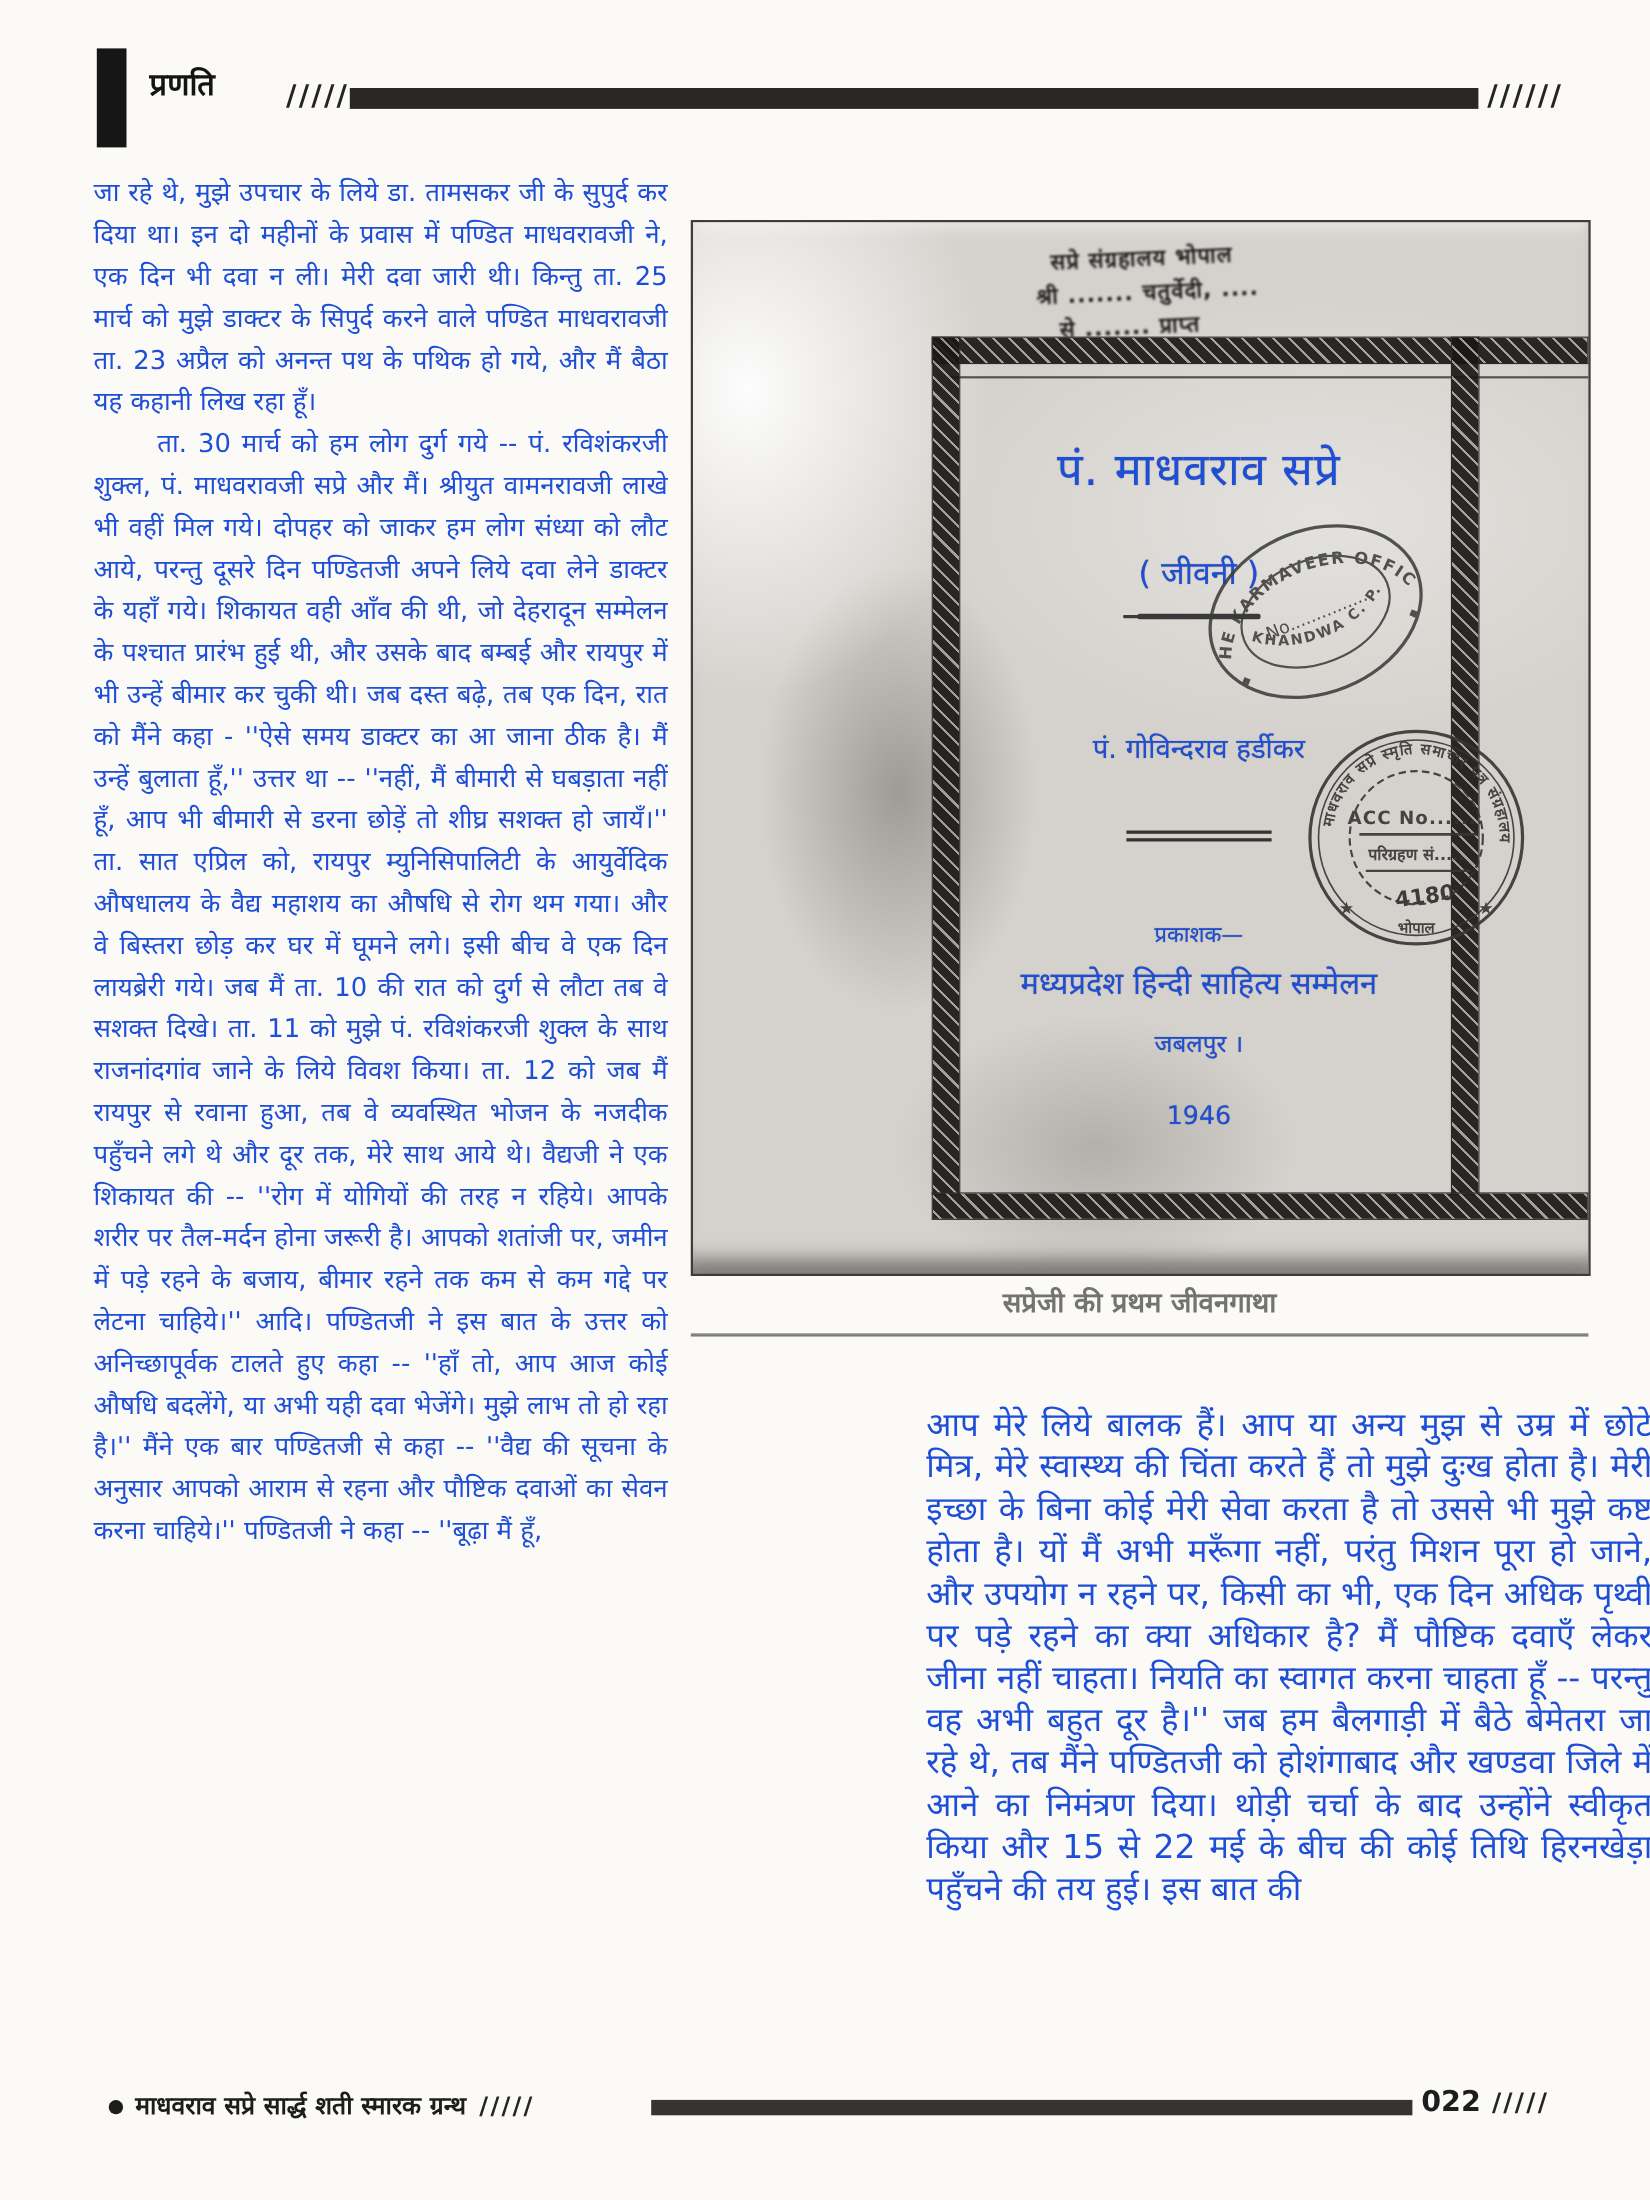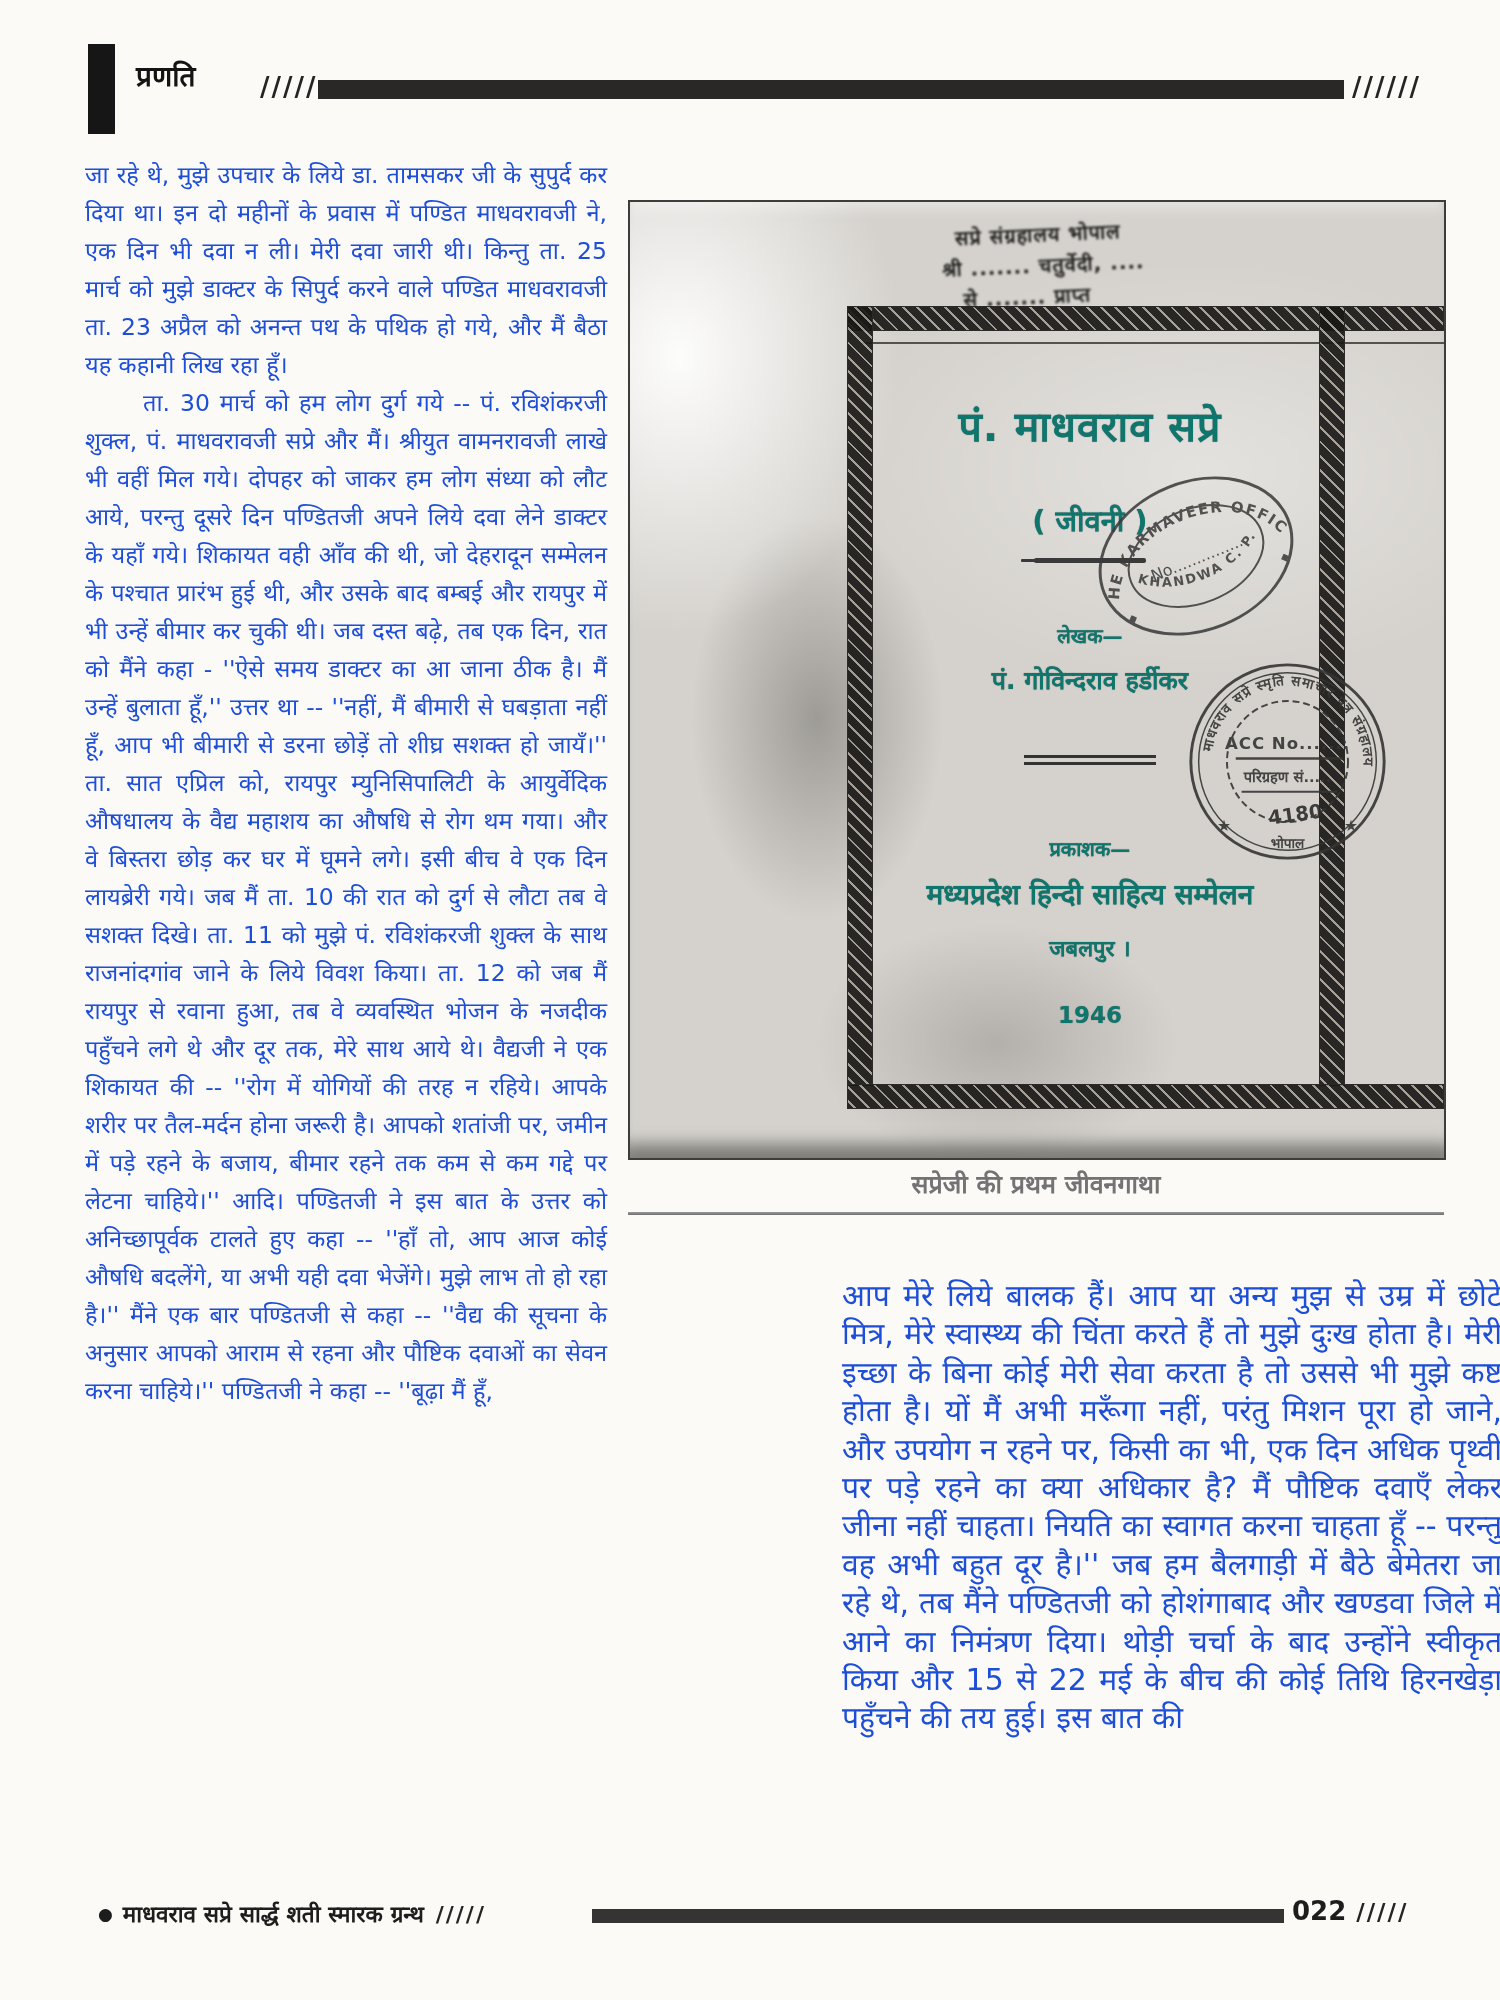--- a/index.html
+++ b/index.html
@@ -40,21 +40,21 @@
   .orn-bottom{left:26.6%;right:0;top:92.3%;height:25px;}
 
   .owner-stamp{position:absolute;z-index:2;left:40%;top:1.2%;width:58%;
       transform:rotate(-2.5deg);filter:blur(0.8px);color:#1f1e1d;font-weight:bold;
       font-size:20px;line-height:31px;letter-spacing:1px;}
   .owner-stamp div{white-space:nowrap;}
   .owner-l2{margin-left:-14px;}
   .owner-l3{margin-left:6px;}
 
   .cover-inner{position:absolute;z-index:2;left:28.5%;top:10.9%;width:56%;height:82%;text-align:center;}
-  .cover-inner .cl{position:absolute;left:0;right:0;font-weight:bold;color:#0f766e;
+  .cover-inner .cl{position:absolute;left:0;right:0;font-weight:normal;color:#1d4ed8;
       text-shadow:0 0 1px rgba(35,33,30,.55);}
   .cv-title{top:11.6%;font-size:41px;letter-spacing:1px;}
   .cv-sub{top:24.7%;font-size:29px;}
   .cv-pen{top:30.8%;}
   .pen-orn{display:inline-block;width:112px;height:5px;background:#3a3a3a;border-radius:2px;
       box-shadow:-14px 0 0 -1px #3a3a3a;}
   .cv-authlab{top:40.3%;font-size:20px;}
   .cv-auth{top:45.4%;font-size:25px;}
   .cv-div{top:56.6%;}
   .dbl-divider{display:inline-block;width:132px;height:10px;border-top:3px solid #343434;
@@ -113,21 +113,20 @@
     <div class="orn orn-top"></div>
     <div class="orn-thin"></div>
     <div class="orn orn-left"></div>
     <div class="orn orn-right"></div>
     <div class="orn orn-bottom"></div>
 
     <div class="cover-inner">
       <div class="cl cv-title">पं. माधवराव सप्रे</div>
       <div class="cl cv-sub">( जीवनी )</div>
       <div class="cl cv-pen"><span class="pen-orn"></span></div>
-      <div class="cl cv-authlab">लेखक—</div>
       <div class="cl cv-auth">पं. गोविन्दराव हर्डीकर</div>
       <div class="cl cv-div"><span class="dbl-divider"></span></div>
       <div class="cl cv-pub">मध्यप्रदेश हिन्दी साहित्य सम्मेलन</div>
       <div class="cl cv-publab">प्रकाशक—</div>
       <div class="cl cv-place">जबलपुर ।</div>
       <div class="cl cv-year">1946</div>
     </div>
 
     <div class="oval-stamp">
       <svg class="stamp-svg" width="212" height="164" viewBox="0 0 212 164">

